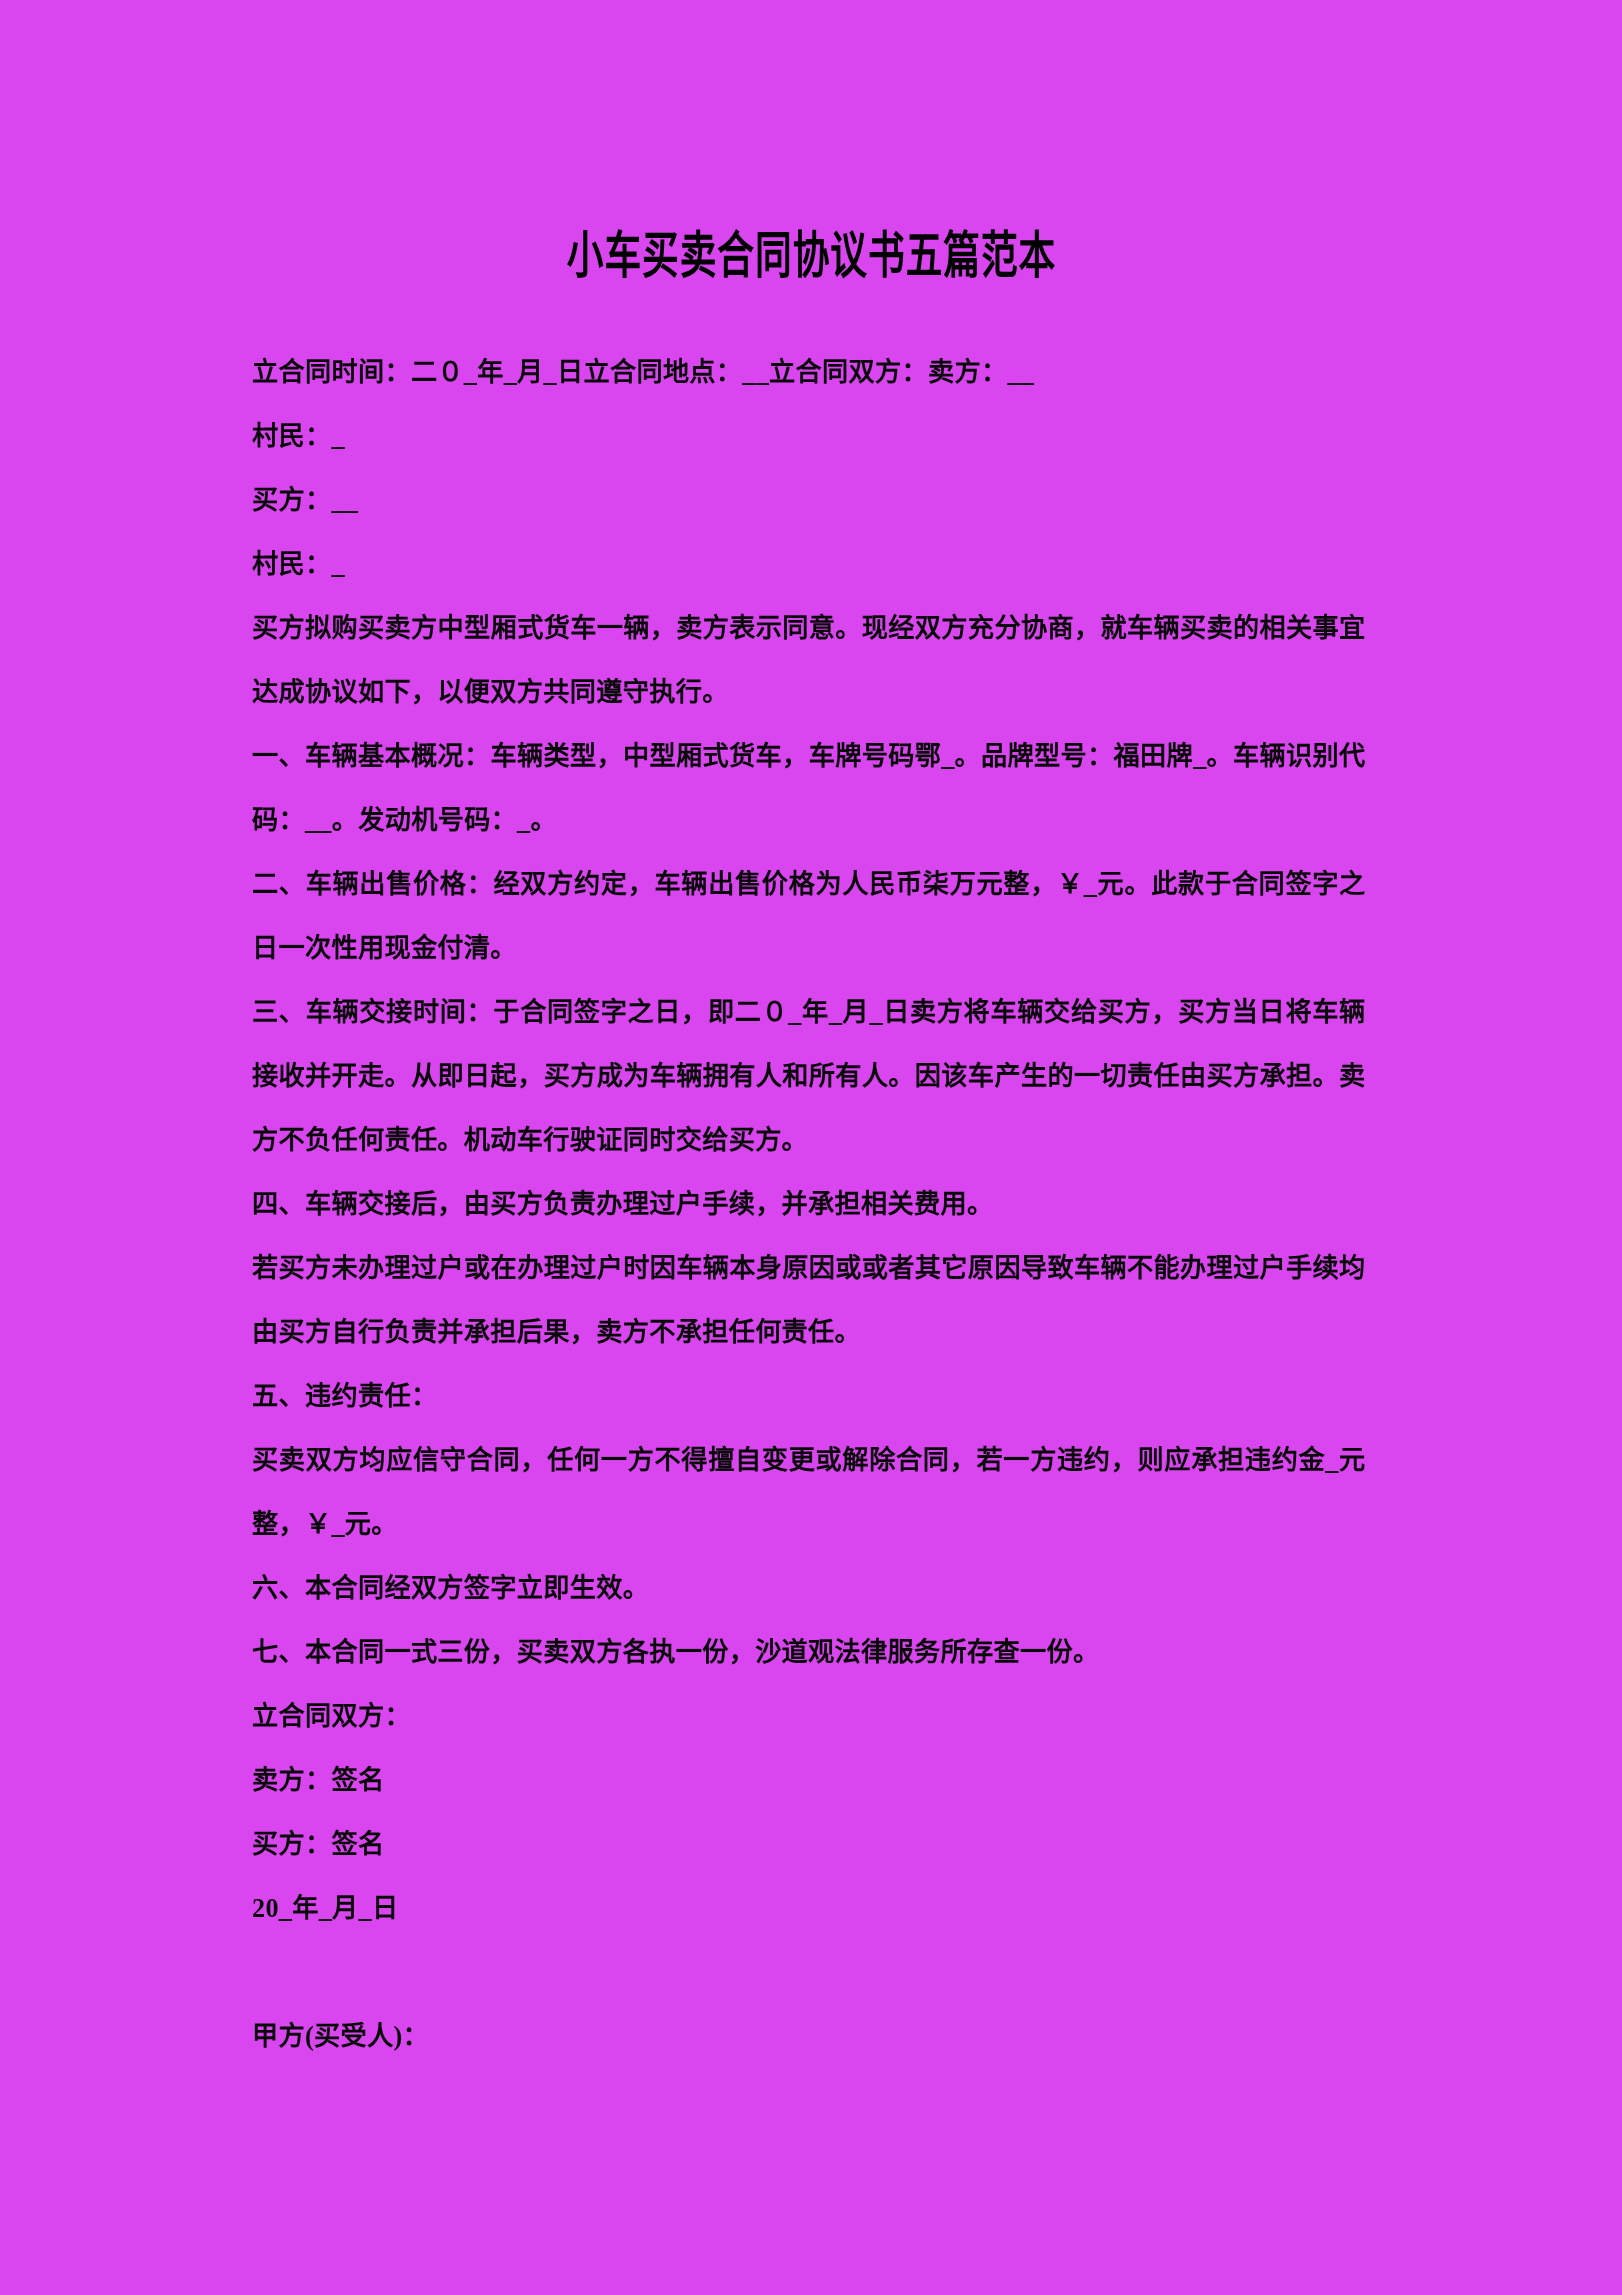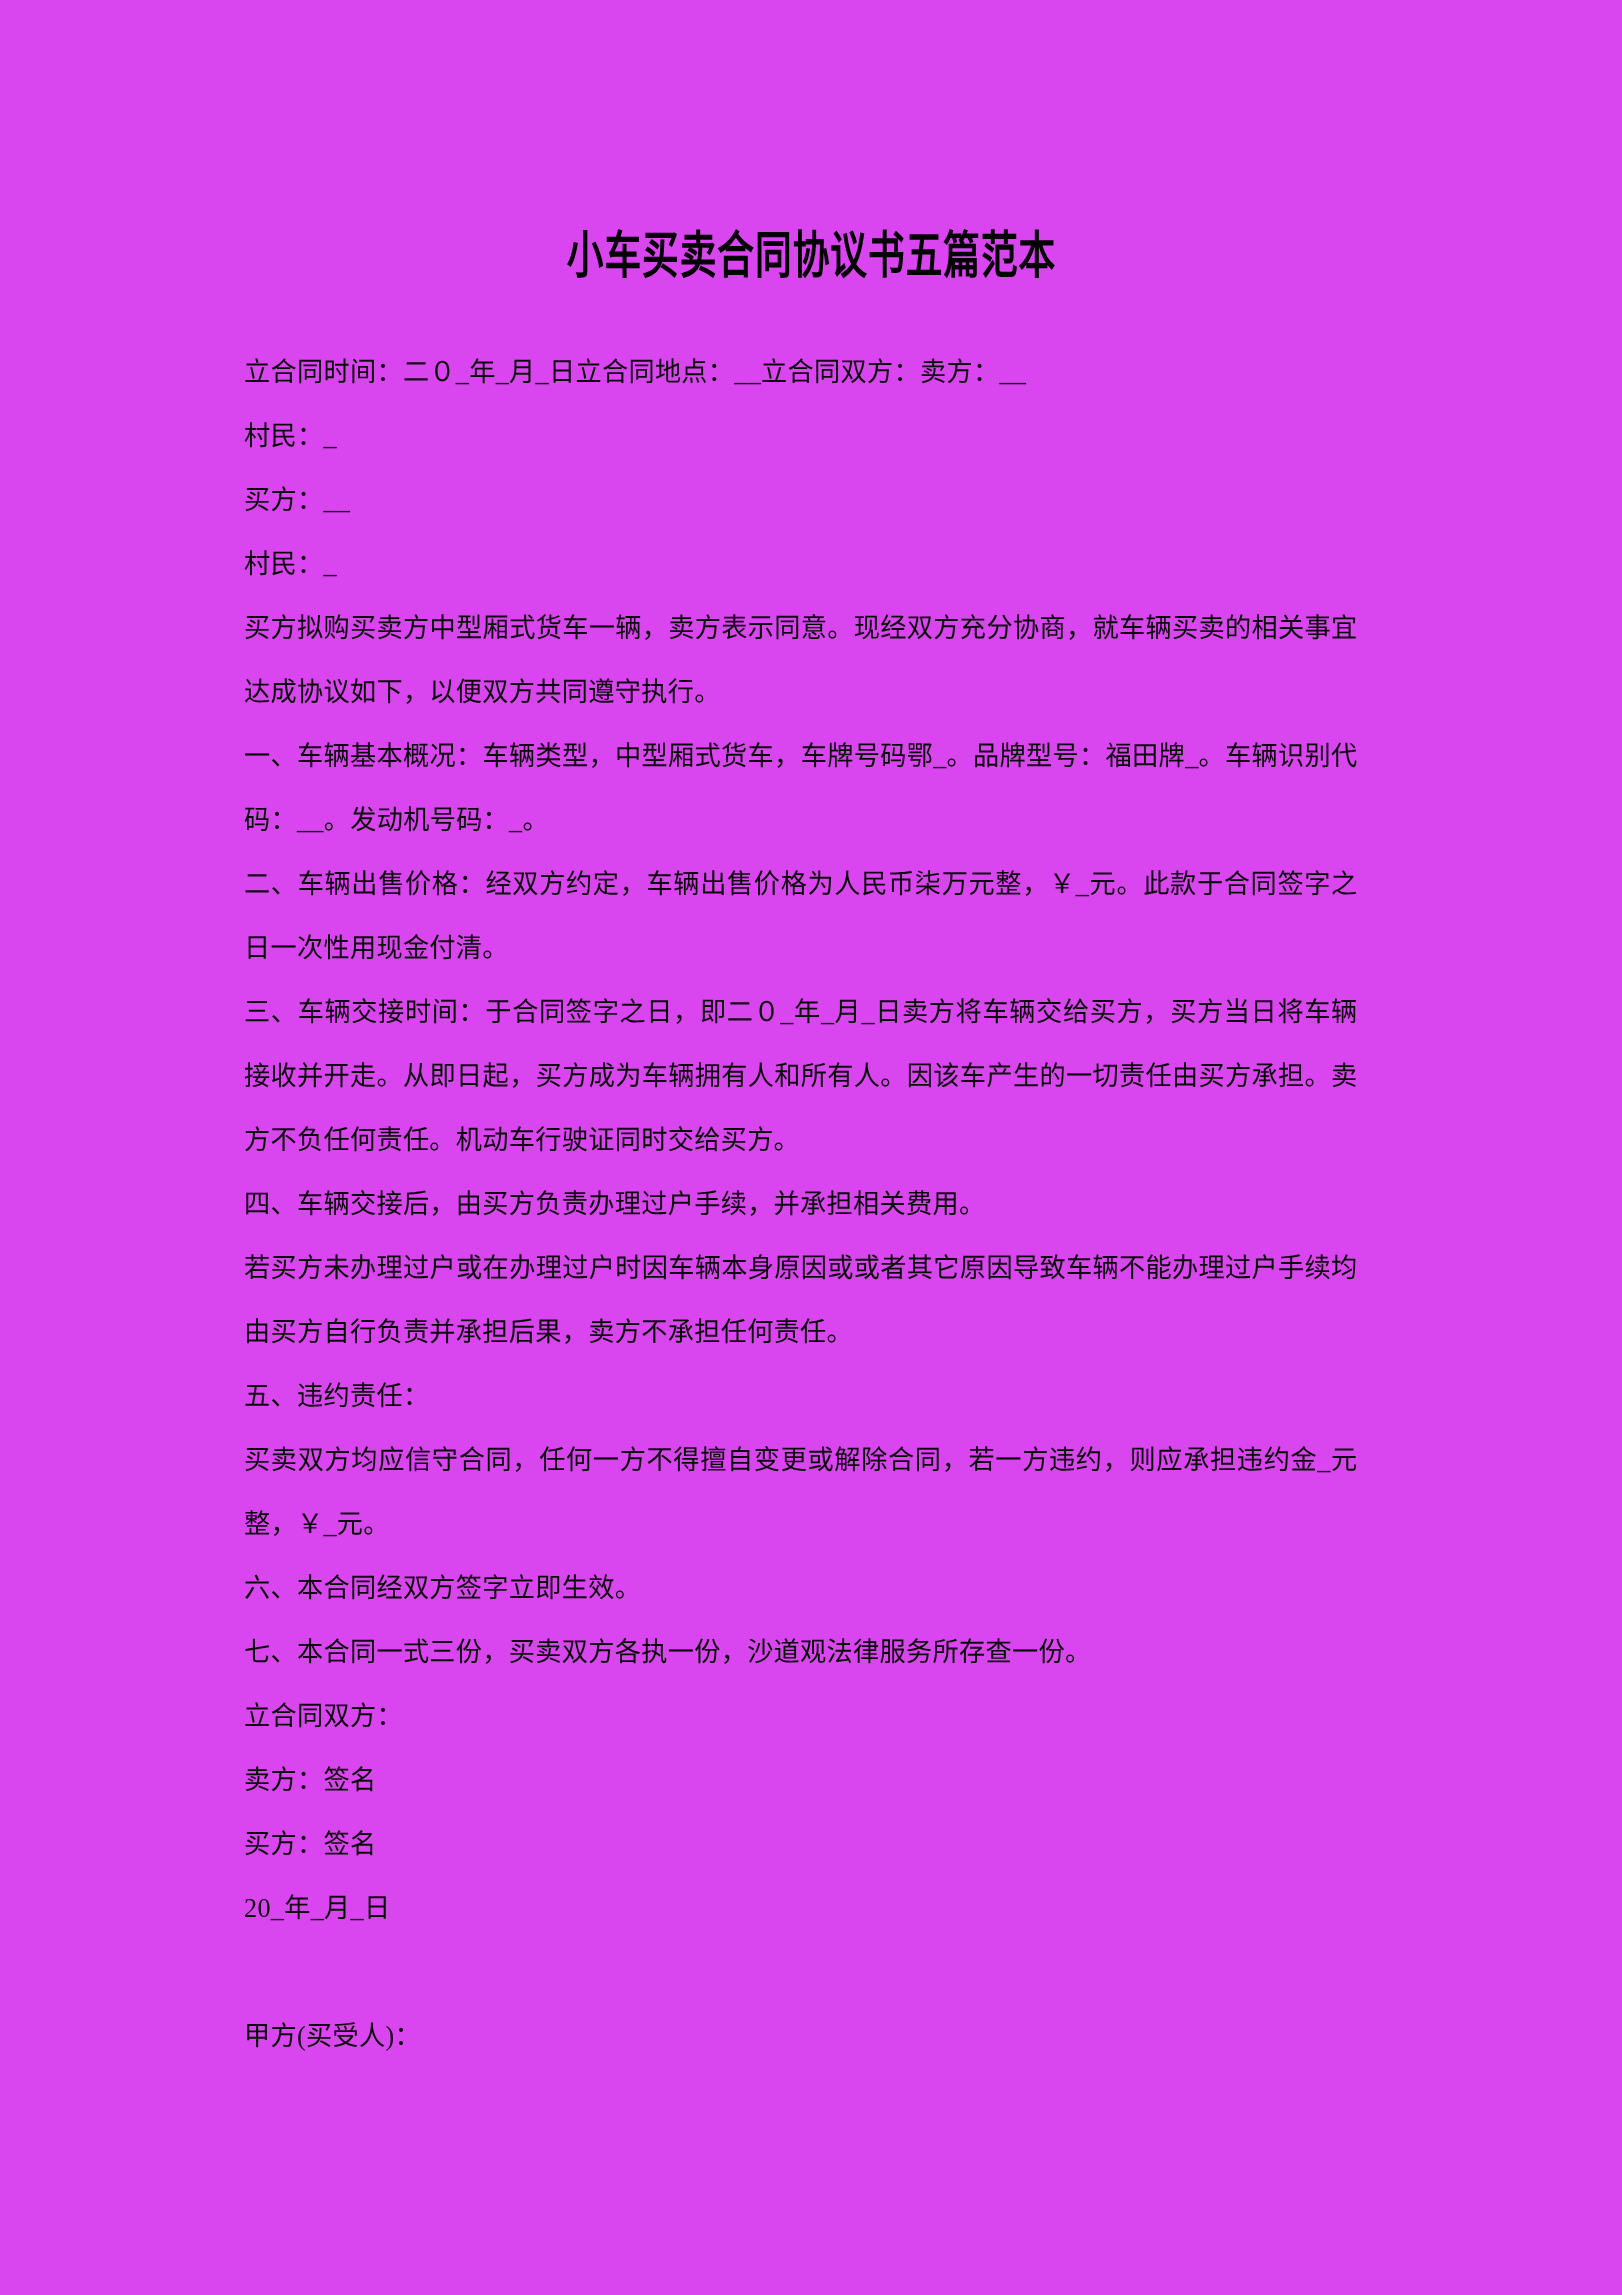--- a/index.html
+++ b/index.html
@@ -30,23 +30,24 @@
     font-size: 51px;
     line-height: 63px;
     letter-spacing: 1.3px;
     color: #000000;
     transform: scaleX(0.72);
     transform-origin: center center;
     white-space: nowrap;
   }
   .body-block {
     position: absolute;
-    left: 244px;
+    left: 252px;
     top: 340px;
     width: 1148px;
+    font-weight: bold;
   }
   .para {
     font-size: 27px;
     line-height: 64px;
     color: #0a0a0a;
     text-align: justify;
     text-justify: inter-character;
     letter-spacing: 0.3px;
     margin: 0;
     transform: scaleX(0.97);

